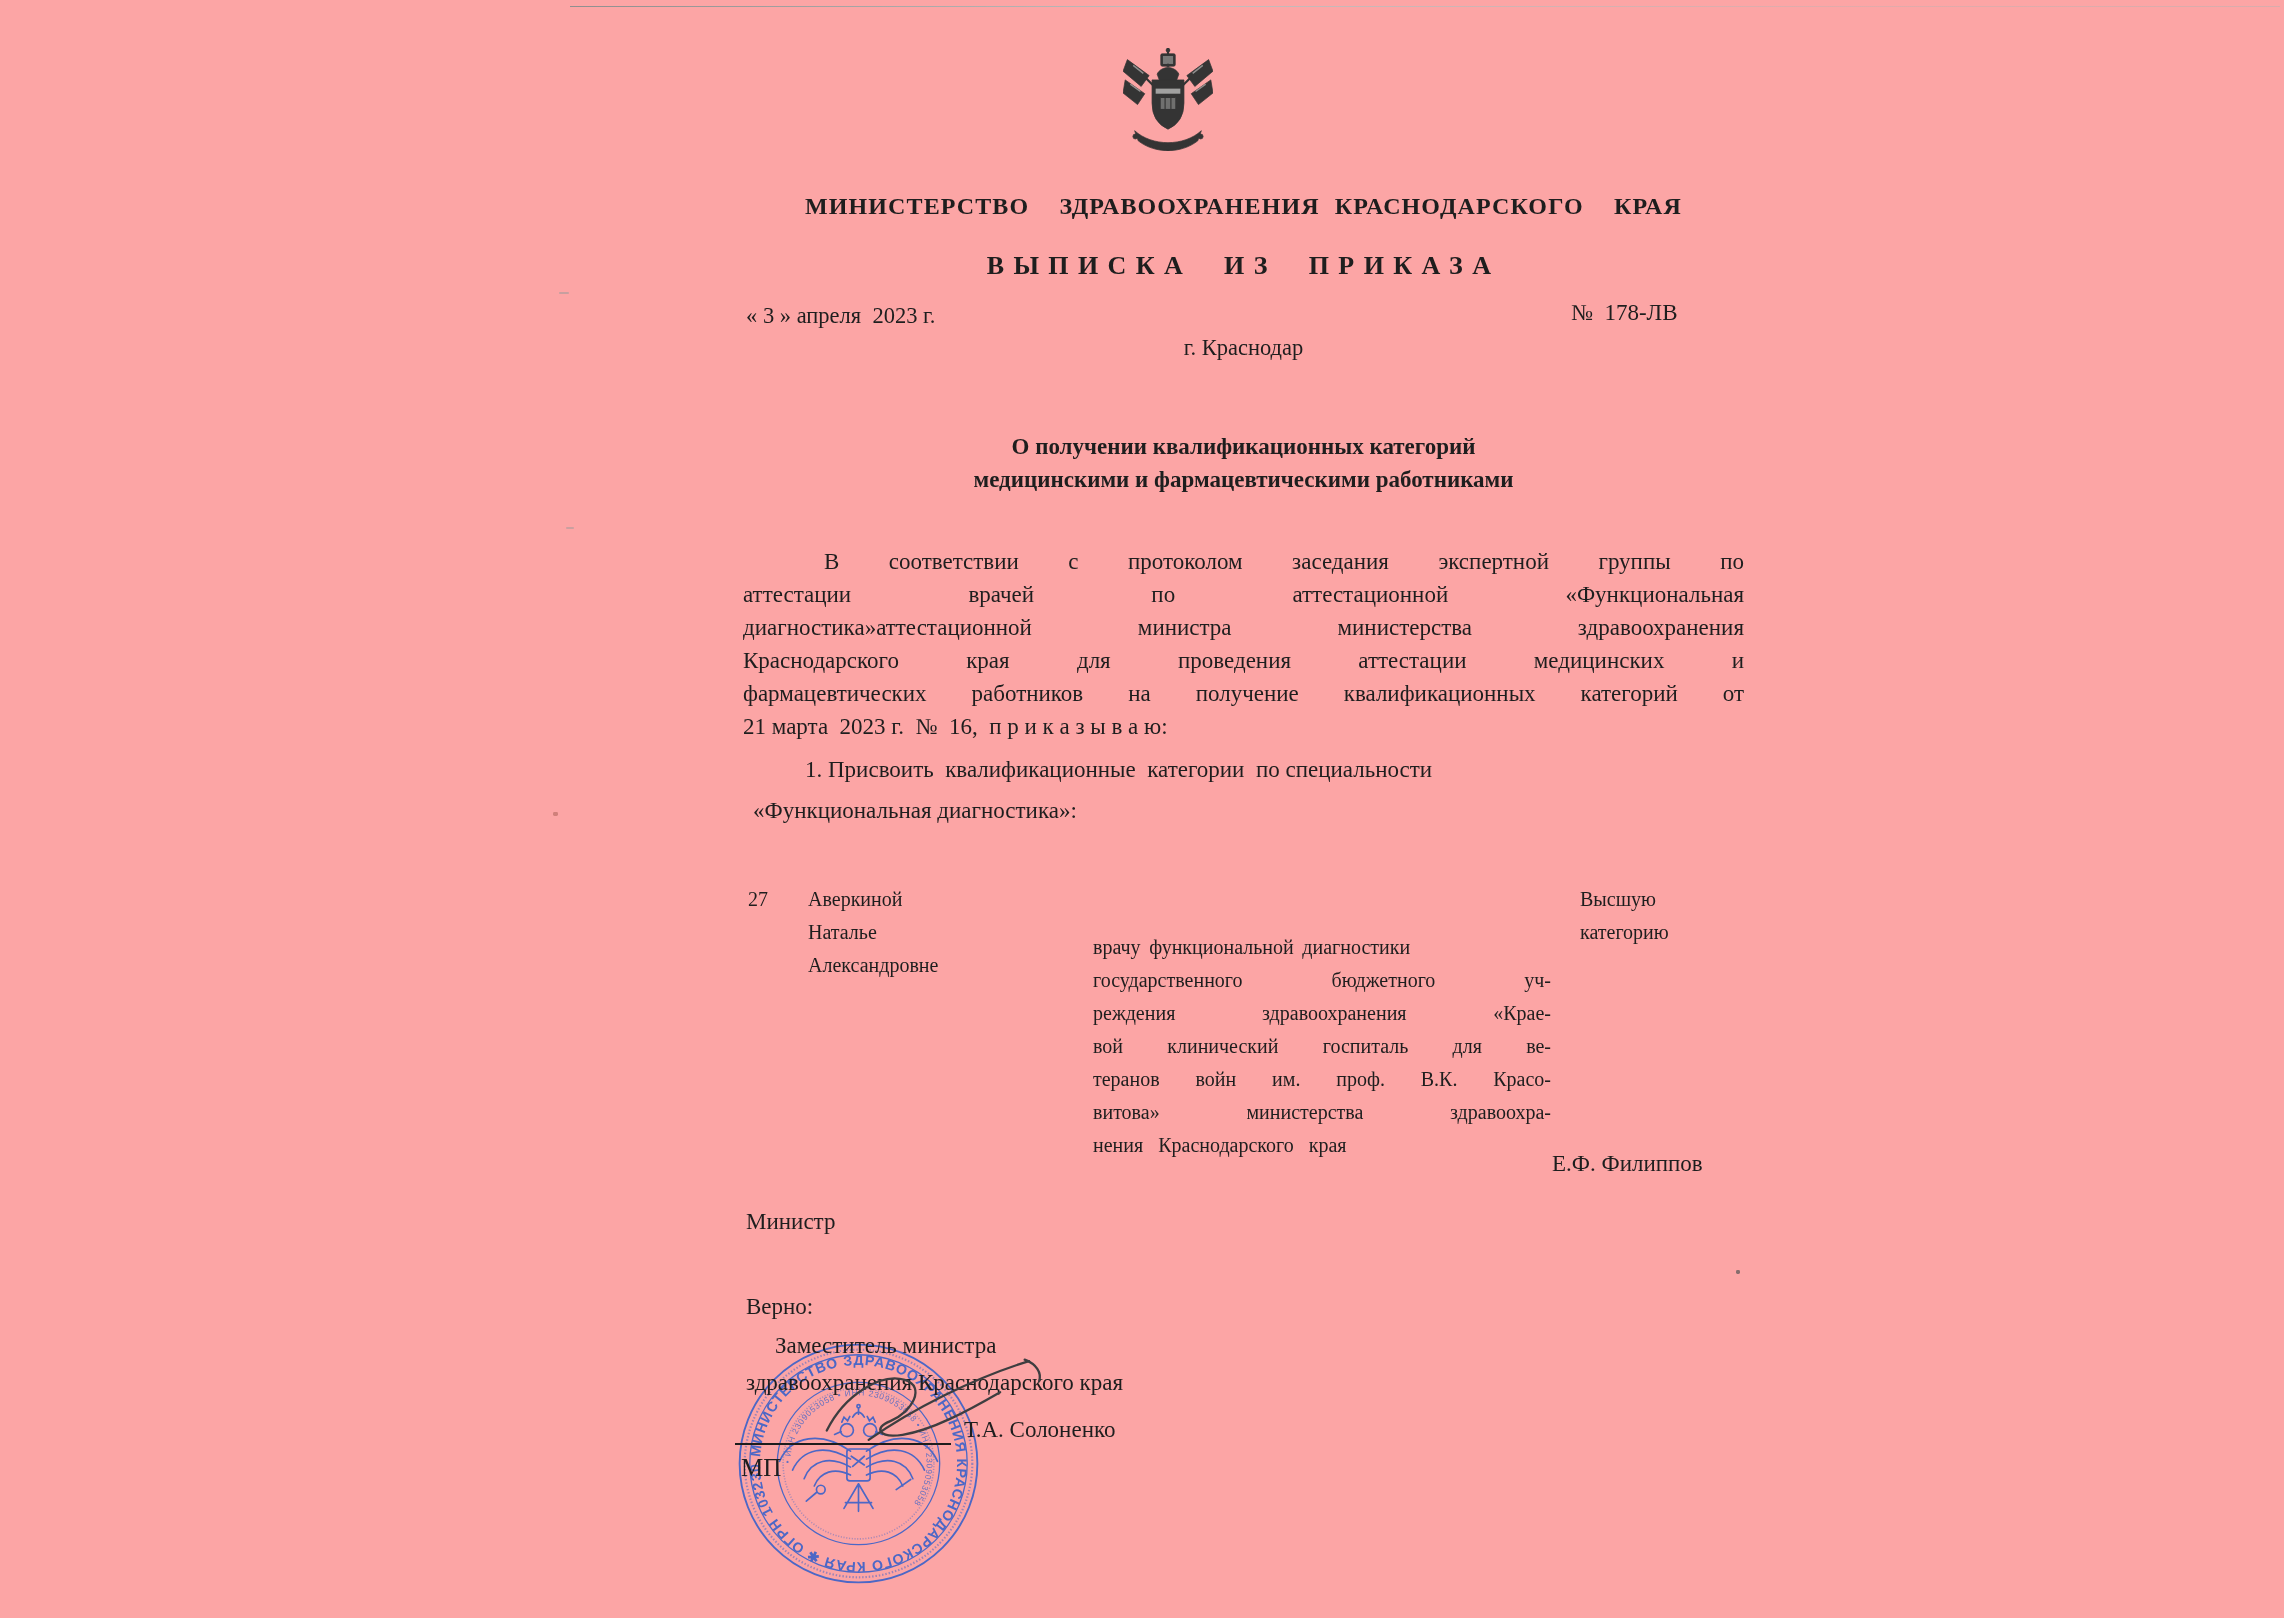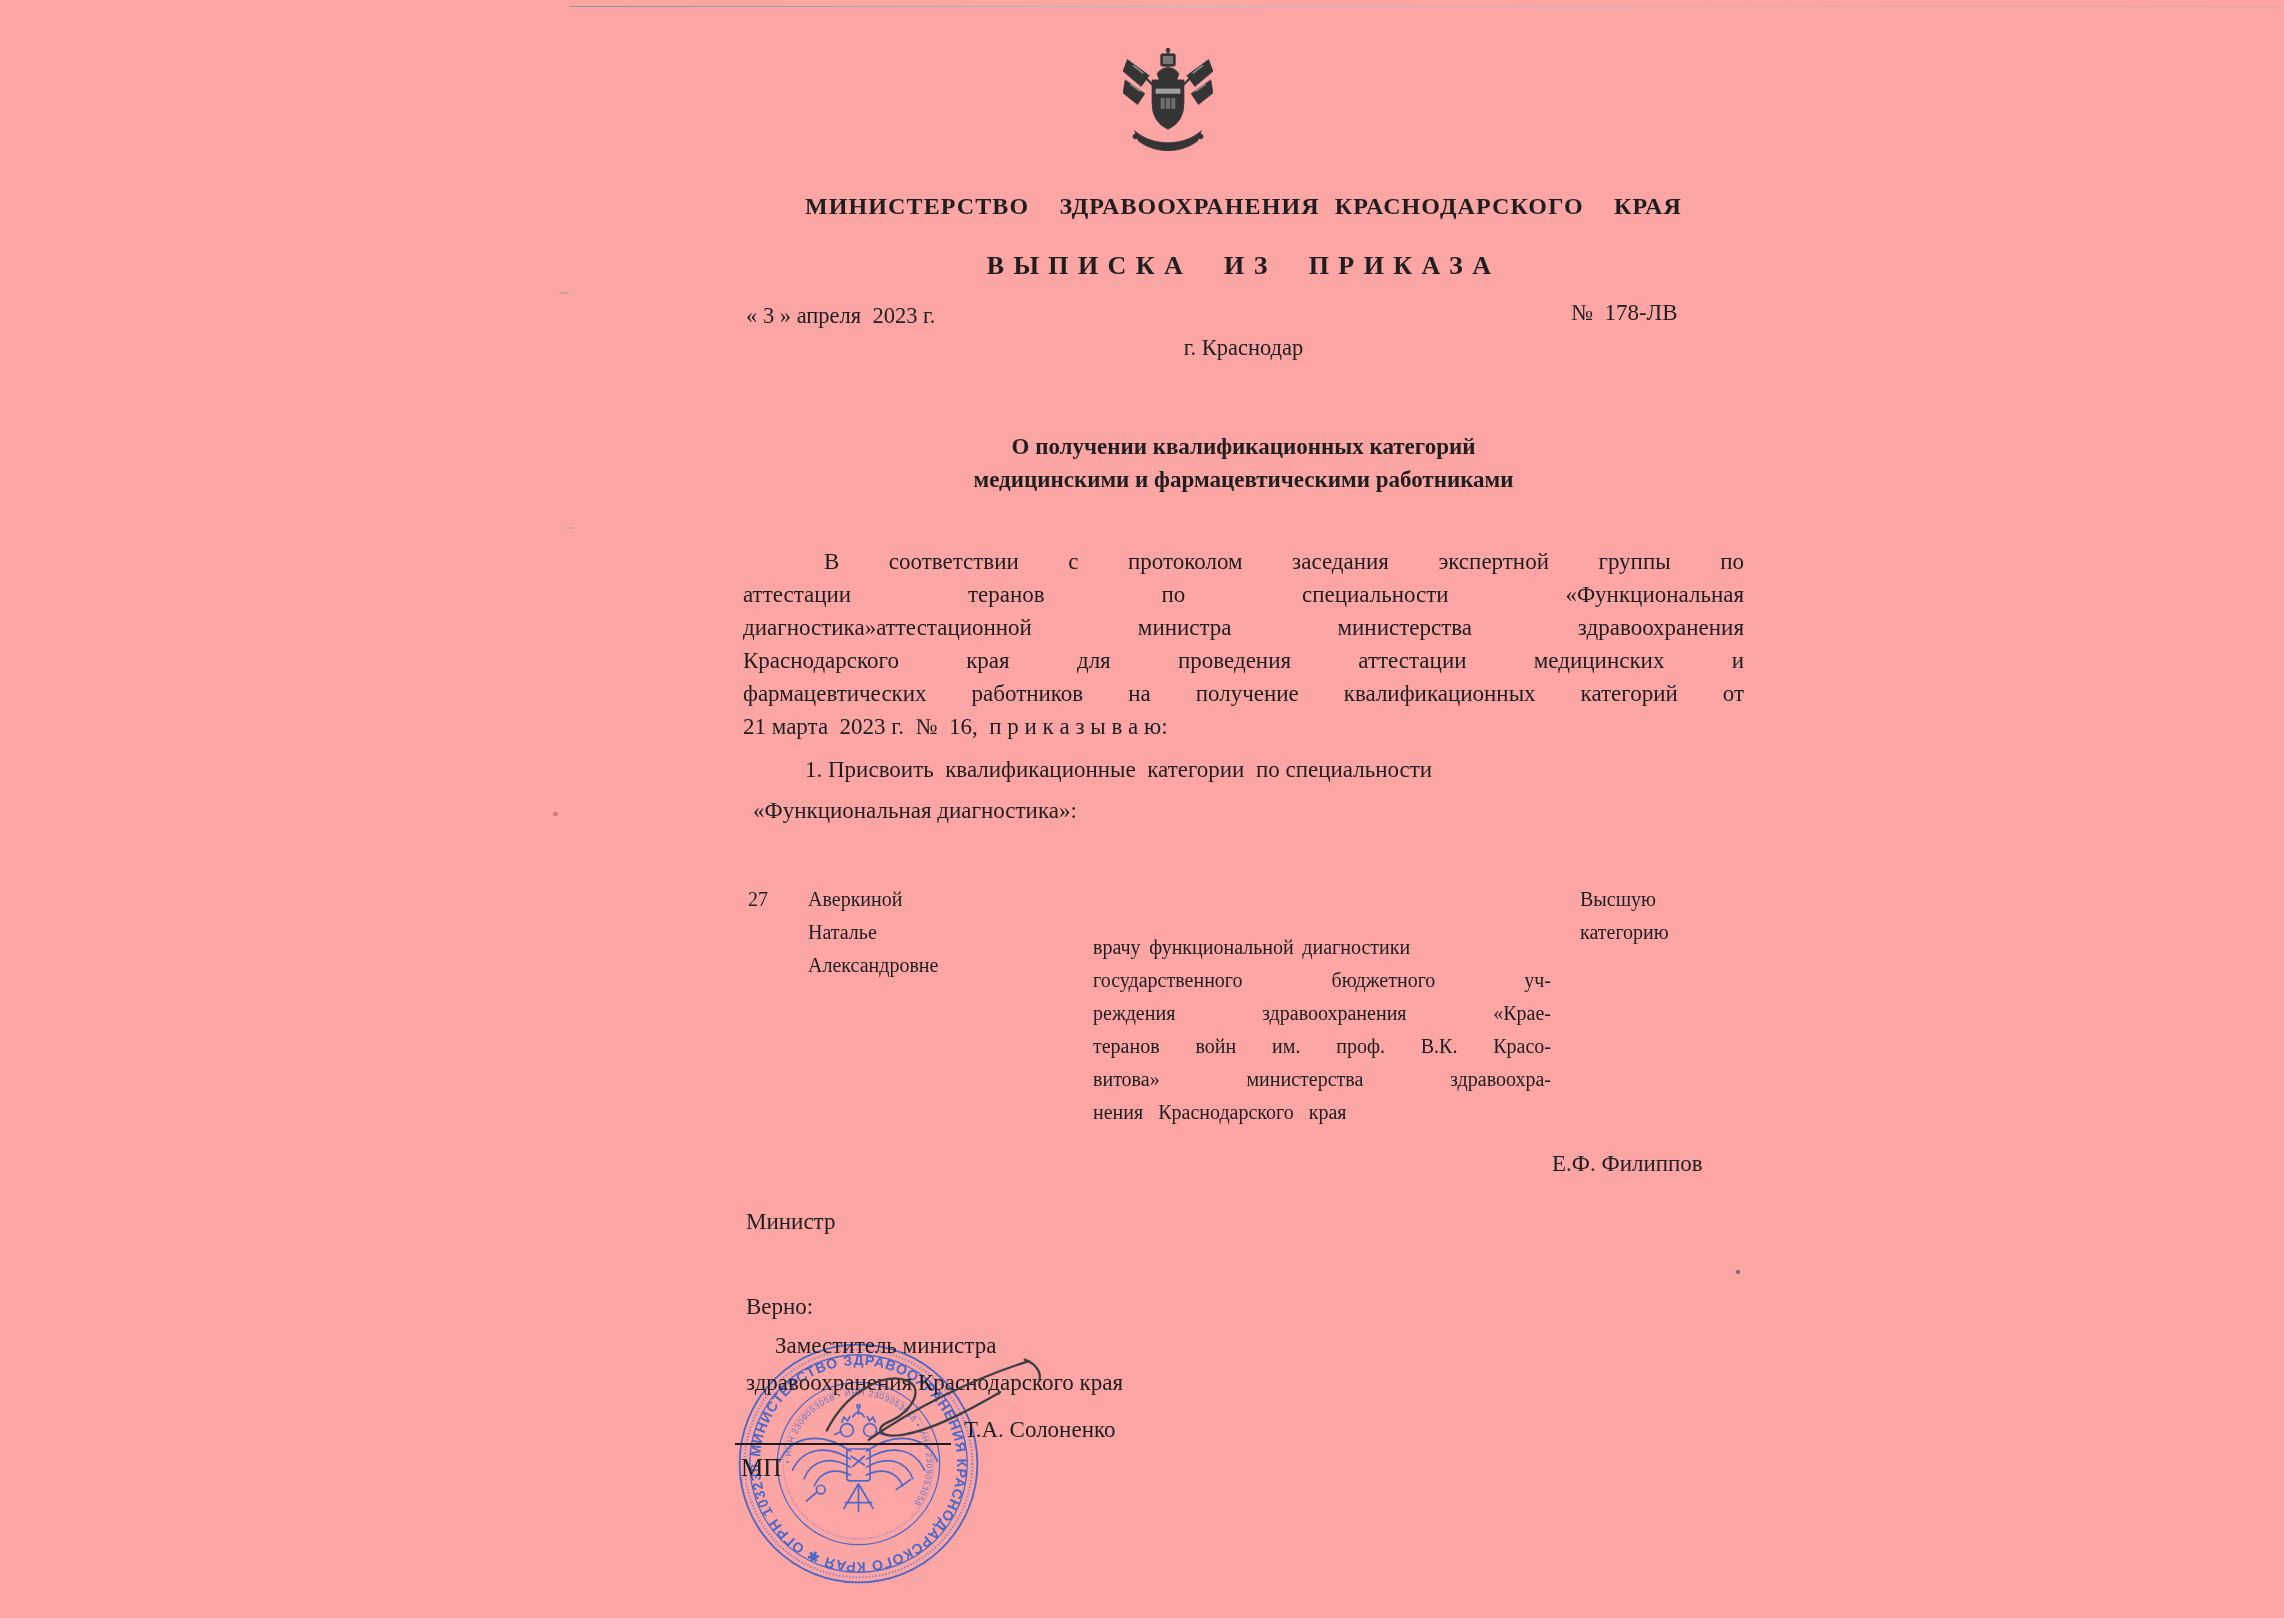--- a/index.html
+++ b/index.html
@@ -119,41 +119,42 @@
   <div class="abs order-number">№  178-ЛВ</div>
   <div class="abs city">г. Краснодар</div>
 
   <div class="abs subject">
     <div>О получении квалификационных категорий</div>
     <div>медицинскими и фармацевтическими работниками</div>
   </div>
 
   <div class="abs para para1">
       <div class="line">В соответствии с протоколом заседания экспертной группы по</div>
-      <div class="line">аттестации теранов по специальности «Функциональная</div>
+      <div class="line">аттестации врачей по аттестационной «Функциональная</div>
       <div class="line">диагностика»аттестационной министра министерства здравоохранения</div>
       <div class="line">Краснодарского края для проведения аттестации медицинских и</div>
       <div class="line">фармацевтических работников на получение квалификационных категорий от</div>
       <div class="line">21 марта  2023 г.  №  16,  п р и к а з ы в а ю:</div>
     </div>
   <div class="abs para para2">
       <div class="line">1. Присвоить  квалификационные  категории  по специальности</div>
       <div class="line">«Функциональная диагностика»:</div>
     </div>
 
   <div class="abs tbl row-no">27</div>
   <div class="abs tbl name-col">
       <div class="line">Аверкиной</div>
       <div class="line">Наталье</div>
       <div class="line">Александровне</div>
     </div>
   <div class="abs tbl pos-col">
       <div class="line">врачу функциональной диагностики</div>
       <div class="line">государственного бюджетного уч-</div>
       <div class="line">реждения здравоохранения «Крае-</div>
+      <div class="line">вой клинический госпиталь для ве-</div>
       <div class="line">теранов войн  им. проф. В.К. Красо-</div>
       <div class="line">витова» министерства здравоохра-</div>
       <div class="line">нения Краснодарского края</div>
     </div>
   <div class="abs tbl cat-col">
       <div class="line">Высшую</div>
       <div class="line">категорию</div>
     </div>
 
   <div class="abs sig minister-label">Министр</div>

